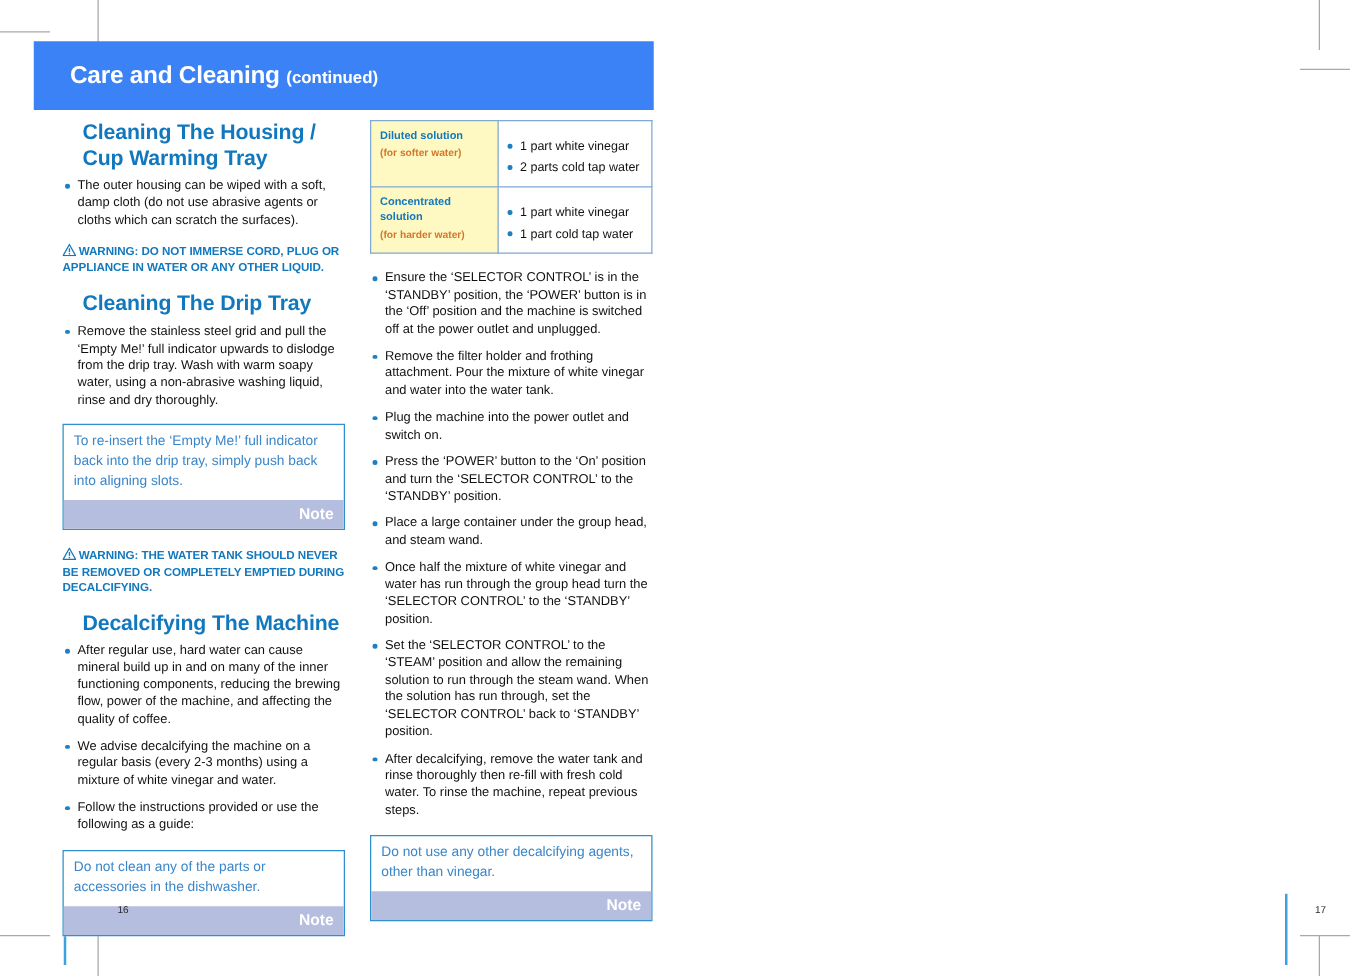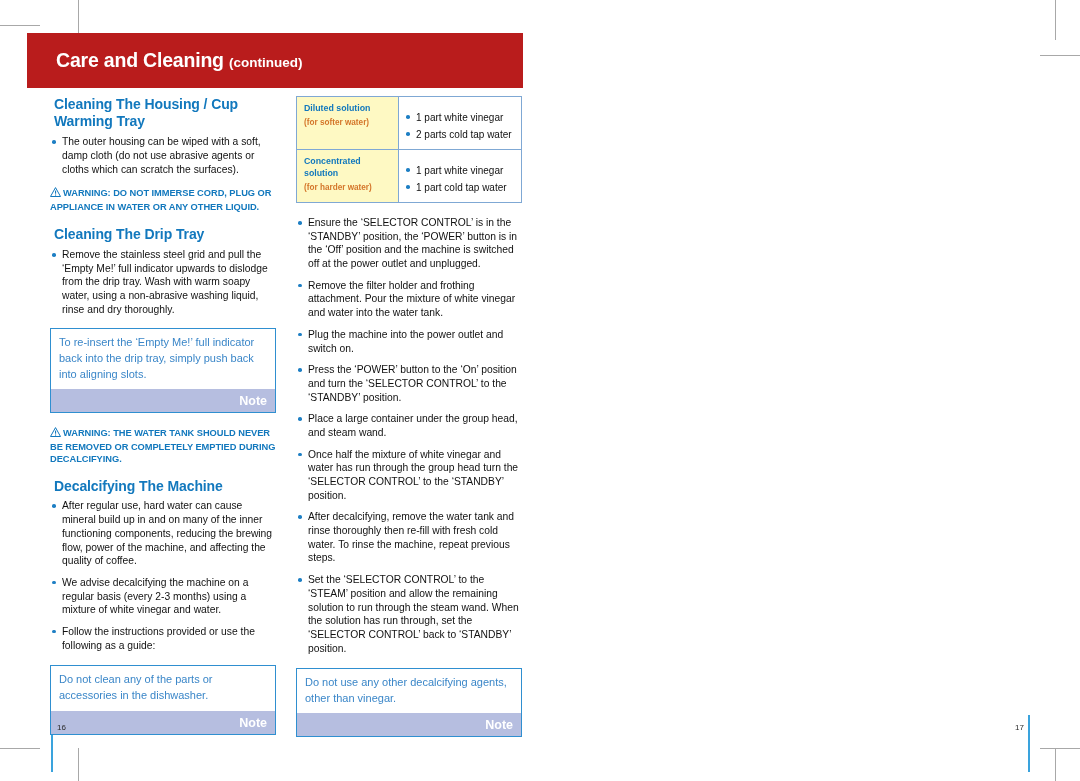--- a/index.html
+++ b/index.html
@@ -26,21 +26,21 @@
 
   .page { position: absolute; top: 0; }
   .page-left  { left: 0;   width: 540px; height: 781px; }
   .page-right { left: 540px; width: 540px; height: 701px; }
 
   
   .header-band {
     position: absolute;
     top: 33px;
     height: 55px;
-    background: #b91c1c;
+    background: #3b82f6;
     color: #ffffff;
     display: flex;
     align-items: center;
   }
   .header-band-left  { left: 27px;  width: 496px; }
 
   .header-title {
     font-size: 19.5px;
     font-weight: bold;
     letter-spacing: -0.2px;
@@ -59,23 +59,23 @@
     background: #3aa3dd;
   }
 
   
   .col { position: absolute; }
   .col-1 { left: 50px;  top: 96px;  width: 226px; }
   .col-2 { left: 296px; top: 96px;  width: 226px; }
 
   h2.sec-title {
     color: #1278bd;
-    font-size: 14px;
-    font-weight: bold;
-    margin: 0 0 5px 4px;
+    font-size: 17px;
+    font-weight: bold;
+    margin: 0 0 5px 16px;
     line-height: 1.22;
     letter-spacing: -0.1px;
   }
   h2.sec-title.tight { margin-bottom: 4px; }
 
   ul.bullets {
     list-style: none;
     margin: 0;
     padding: 0;
   }
@@ -187,20 +187,21 @@
     height: 3.5px;
     border-radius: 50%;
     background: #1e7fc4;
   }
 
   
   .page-num {
     position: absolute;
     font-size: 8px;
     color: #2b2b2b;
+    margin-left: 37px;
   }
 </style>
 </head>
 <body>
 
 <div class="crop v" style="left:78px; top:0;"></div>
 <div class="crop h" style="left:0; top:25px;"></div>
 <div class="crop v" style="left:1055px; top:0;"></div>
 <div class="crop h" style="left:1040px; top:55px;"></div>
 <div class="crop h" style="left:0; top:748px;"></div>
@@ -310,22 +311,22 @@
         </tbody>
       </table>
 
       <ul class="bullets">
         <li>Ensure the ‘SELECTOR CONTROL’ is in the ‘STANDBY’ position, the ‘POWER’ button is in the ‘Off’ position and the machine is switched off at the power outlet and unplugged.</li>
         <li>Remove the filter holder and frothing attachment. Pour the mixture of white vinegar and water into the water tank.</li>
         <li>Plug the machine into the power outlet and switch on.</li>
         <li>Press the ‘POWER’ button to the ‘On’ position and turn the ‘SELECTOR CONTROL’ to the ‘STANDBY’ position.</li>
         <li>Place a large container under the group head, and steam wand.</li>
         <li>Once half the mixture of white vinegar and water has run through the group head turn the ‘SELECTOR CONTROL’ to the ‘STANDBY’ position.</li>
+        <li>Set the ‘SELECTOR CONTROL’ to the ‘STEAM’ position and allow the remaining solution to run through the steam wand. When the solution has run through, set the ‘SELECTOR CONTROL’ back to ‘STANDBY’ position.</li>
         <li>After decalcifying, remove the water tank and rinse thoroughly then re-fill with fresh cold water. To rinse the machine, repeat previous steps.</li>
-        <li>Set the ‘SELECTOR CONTROL’ to the ‘STEAM’ position and allow the remaining solution to run through the steam wand. When the solution has run through, set the ‘SELECTOR CONTROL’ back to ‘STANDBY’ position.</li>
       </ul>
 
       <div class="note-box" style="margin-top:13px;">
         <div class="note-text">Do not use any other decalcifying agents, other than vinegar.</div>
         <div class="note-bar">
           <span>Note</span>
         </div>
       </div>
 
     </div>

